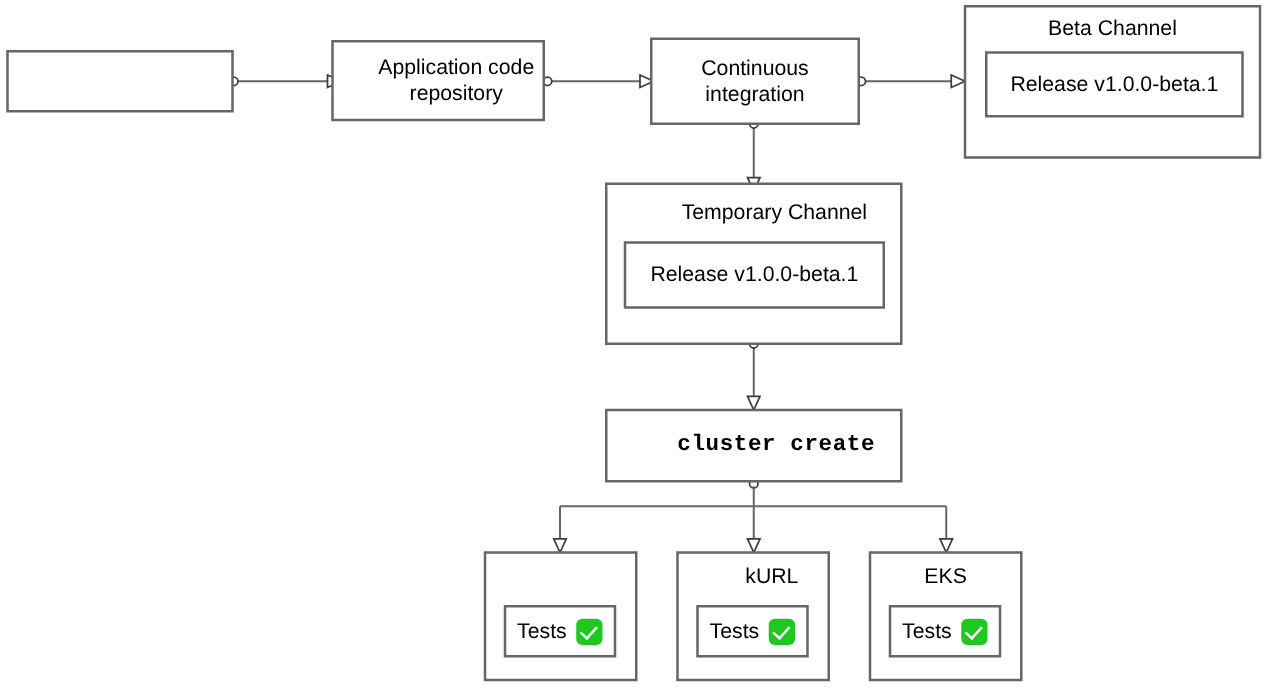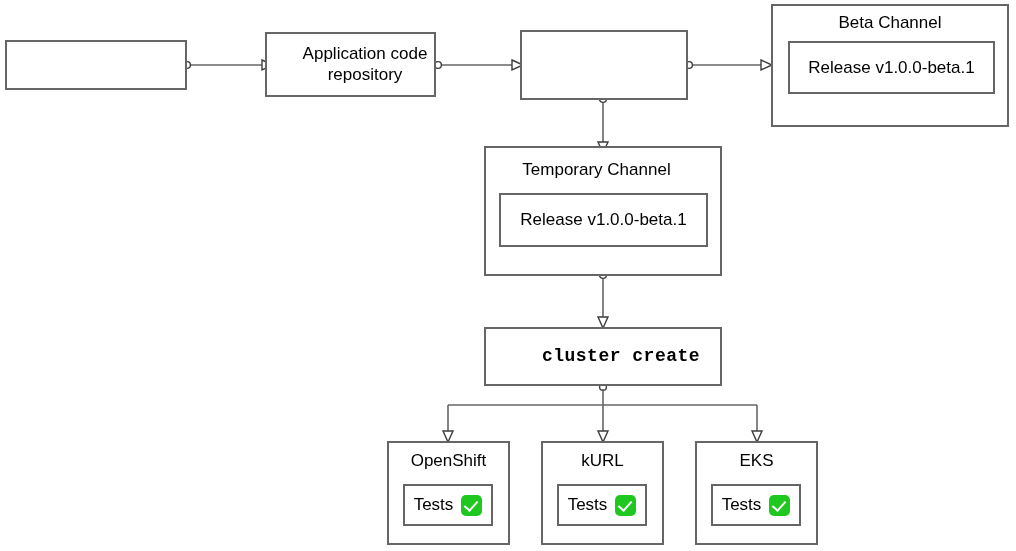--- a/index.html
+++ b/index.html
@@ -163,36 +163,37 @@
     <rect class="node-rect" x="558" y="485" width="88" height="40"></rect>
 
     <rect class="node-rect" x="696" y="442" width="121" height="102"></rect>
     <rect class="node-rect" x="712" y="485" width="88" height="40"></rect>
   </svg>
 
 
   <div class="node-label" style="left:266px; top:43px; width:198px;">Application code
 repository</div>
 
+  <div class="node-label" style="left:521px; top:44px; width:166px;">Continuous
+integration</div>
 
   <div class="node-label" style="left:772px; top:12px; width:236px;">Beta Channel</div>
   <div class="node-label" style="left:789px; top:57px; width:205px;">Release v1.0.0-beta.1</div>
 
-  <div class="node-label" style="left:468px; top:159px; width:257px;">Temporary Channel</div>
+  <div class="node-label" style="left:491px; top:159px; width:257px;">Temporary Channel</div>
   <div class="node-label" style="left:500px; top:209px; width:207px;">Release v1.0.0-beta.1</div>
 
   <div class="node-label mono" style="left:485px; top:346px; width:272px;">cluster create</div>
 
-  <div class="node-label" style="left:388px; top:450px; width:121px;">OpenShift</div>
   <div class="tests-row" style="left:404px; top:485px; width:88px; height:40px;">
     <span>Tests</span>
     <span class="check-badge"></span>
   </div>
 
-  <div class="node-label" style="left:542px; top:450px; width:121px;">kURL</div>
+  <div class="node-label" style="left:542px; top:450px; width:121px;padding-left:15px;">kURL</div>
   <div class="tests-row" style="left:558px; top:485px; width:88px; height:40px;">
     <span>Tests</span>
     <span class="check-badge"></span>
   </div>
 
   <div class="node-label" style="left:696px; top:450px; width:121px;">EKS</div>
   <div class="tests-row" style="left:712px; top:485px; width:88px; height:40px;">
     <span>Tests</span>
     <span class="check-badge"></span>
   </div>

